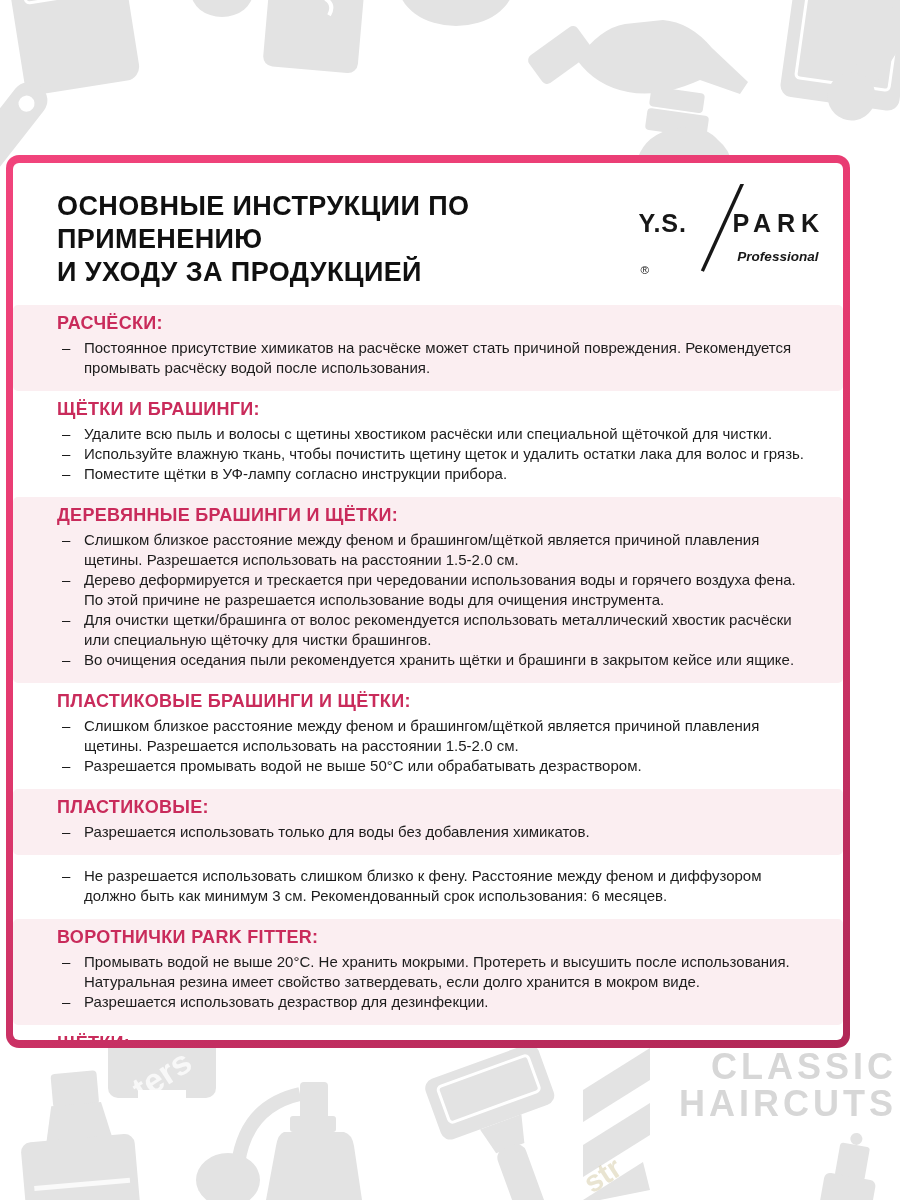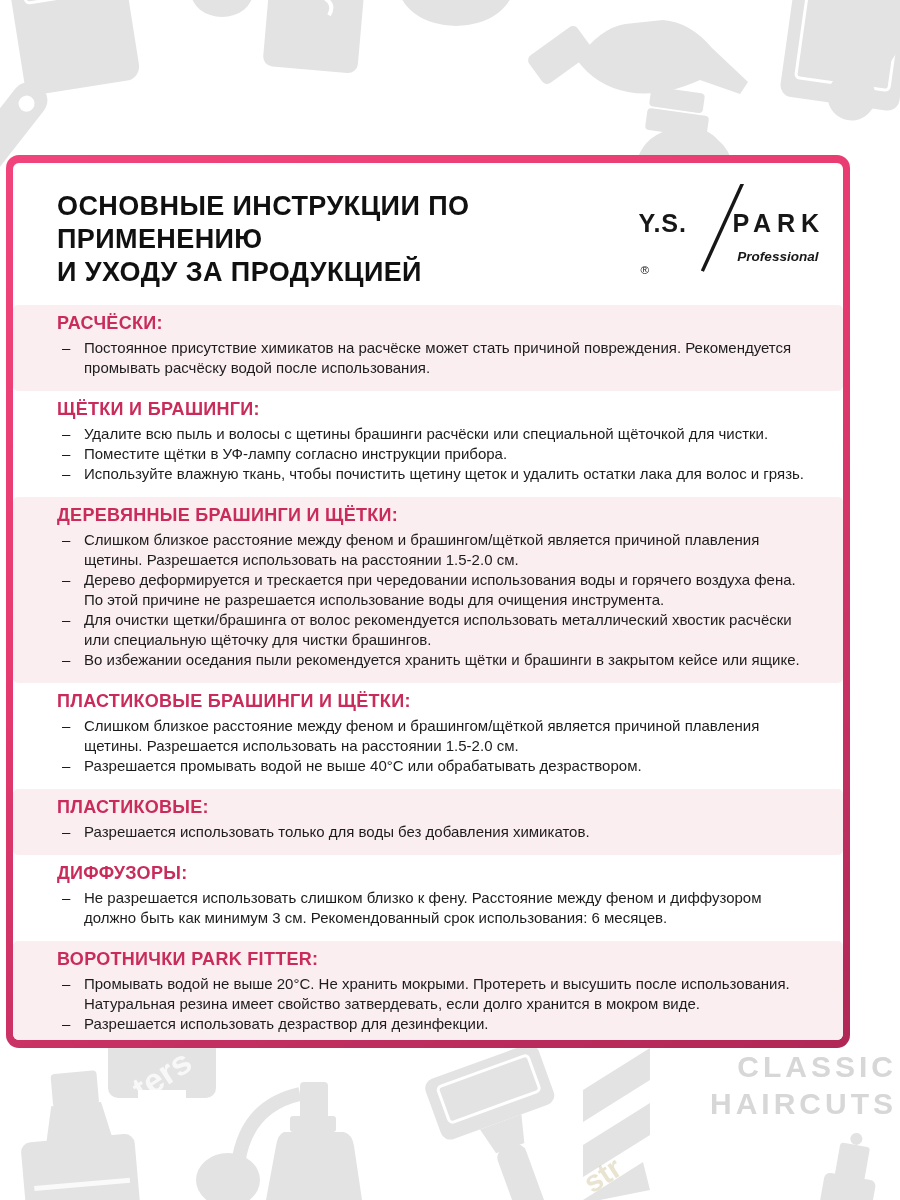--- a/index.html
+++ b/index.html
@@ -6,21 +6,21 @@
   body {
     width:900px; height:1200px; overflow:hidden; position:relative;
     background:#ffffff;
     font-family:"Liberation Sans", sans-serif;
   }
   
   .bg-layer { position:absolute; left:0; top:0; z-index:0; }
   
   .watermark {
     position:absolute; right:3px; top:1048px; z-index:1;
-    text-align:right; font-weight:bold; font-size:30px; line-height:37px;
+    text-align:right; font-weight:bold; font-size:36px; line-height:37px;
     letter-spacing:4px; color:#d7d7d7;
   }
   
   .card-frame {
     position:absolute; left:6px; top:155px; width:844px; height:893px; z-index:2;
     box-sizing:border-box; padding:8px 7px;
     background:linear-gradient(155deg,#f1447c 0%,#e63a70 40%,#c02e60 80%,#b02756 100%);
     border-radius:13px;
   }
   .card {
@@ -166,49 +166,48 @@
     <main class="sections">
         <section class="band tinted">
           <h2>РАСЧЁСКИ:</h2>
           <ul class="bullets">
             <li>Постоянное присутствие химикатов на расчёске может стать причиной повреждения. Рекомендуется промывать расчёску водой после использования.</li>
           </ul>
         </section>
         <section class="band">
           <h2>ЩЁТКИ И БРАШИНГИ:</h2>
           <ul class="bullets">
-            <li>Удалите всю пыль и волосы с щетины брашинги расчёски или специальной щёточкой для чистки.</li>
+            <li>Удалите всю пыль и волосы с щетины хвостиком расчёски или специальной щёточкой для чистки.</li>
+            <li>Используйте влажную ткань, чтобы почистить щетину щеток и удалить остатки лака для волос и грязь.</li>
             <li>Поместите щётки в УФ-лампу согласно инструкции прибора.</li>
-            <li>Используйте влажную ткань, чтобы почистить щетину щеток и удалить остатки лака для волос и грязь.</li>
           </ul>
         </section>
         <section class="band tinted">
           <h2>ДЕРЕВЯННЫЕ БРАШИНГИ И ЩЁТКИ:</h2>
           <ul class="bullets">
             <li>Слишком близкое расстояние между феном и брашингом/щёткой является причиной плавления щетины. Разрешается использовать на расстоянии 1.5-2.0 см.</li>
             <li>Дерево деформируется и трескается при чередовании использования воды и горячего воздуха фена. По этой причине не разрешается использование воды для очищения инструмента.</li>
             <li>Для очистки щетки/брашинга от волос рекомендуется использовать металлический хвостик расчёски или специальную щёточку для чистки брашингов.</li>
-            <li>Во избежании оседания пыли рекомендуется хранить щётки и брашинги в закрытом кейсе или ящике.</li>
+            <li>Во очищения оседания пыли рекомендуется хранить щётки и брашинги в закрытом кейсе или ящике.</li>
           </ul>
         </section>
         <section class="band">
           <h2>ПЛАСТИКОВЫЕ БРАШИНГИ И ЩЁТКИ:</h2>
           <ul class="bullets">
             <li>Слишком близкое расстояние между феном и брашингом/щёткой является причиной плавления щетины. Разрешается использовать на расстоянии 1.5-2.0 см.</li>
-            <li>Разрешается промывать водой не выше 40°C или обрабатывать дезраствором.</li>
+            <li>Разрешается промывать водой не выше 50°C или обрабатывать дезраствором.</li>
           </ul>
         </section>
         <section class="band tinted">
           <h2>ПЛАСТИКОВЫЕ:</h2>
           <ul class="bullets">
             <li>Разрешается использовать только для воды без добавления химикатов.</li>
           </ul>
         </section>
         <section class="band">
-          <h2>ДИФФУЗОРЫ:</h2>
           <ul class="bullets">
             <li>Не разрешается использовать слишком близко к фену. Расстояние между феном и диффузором должно быть как минимум 3 см. Рекомендованный срок использования: 6 месяцев.</li>
           </ul>
         </section>
         <section class="band tinted">
           <h2>ВОРОТНИЧКИ PARK FITTER:</h2>
           <ul class="bullets">
             <li>Промывать водой не выше 20°C. Не хранить мокрыми. Протереть и высушить после использования. Натуральная резина имеет свойство затвердевать, если долго хранится в мокром виде.</li>
             <li>Разрешается использовать дезраствор для дезинфекции.</li>
           </ul>

